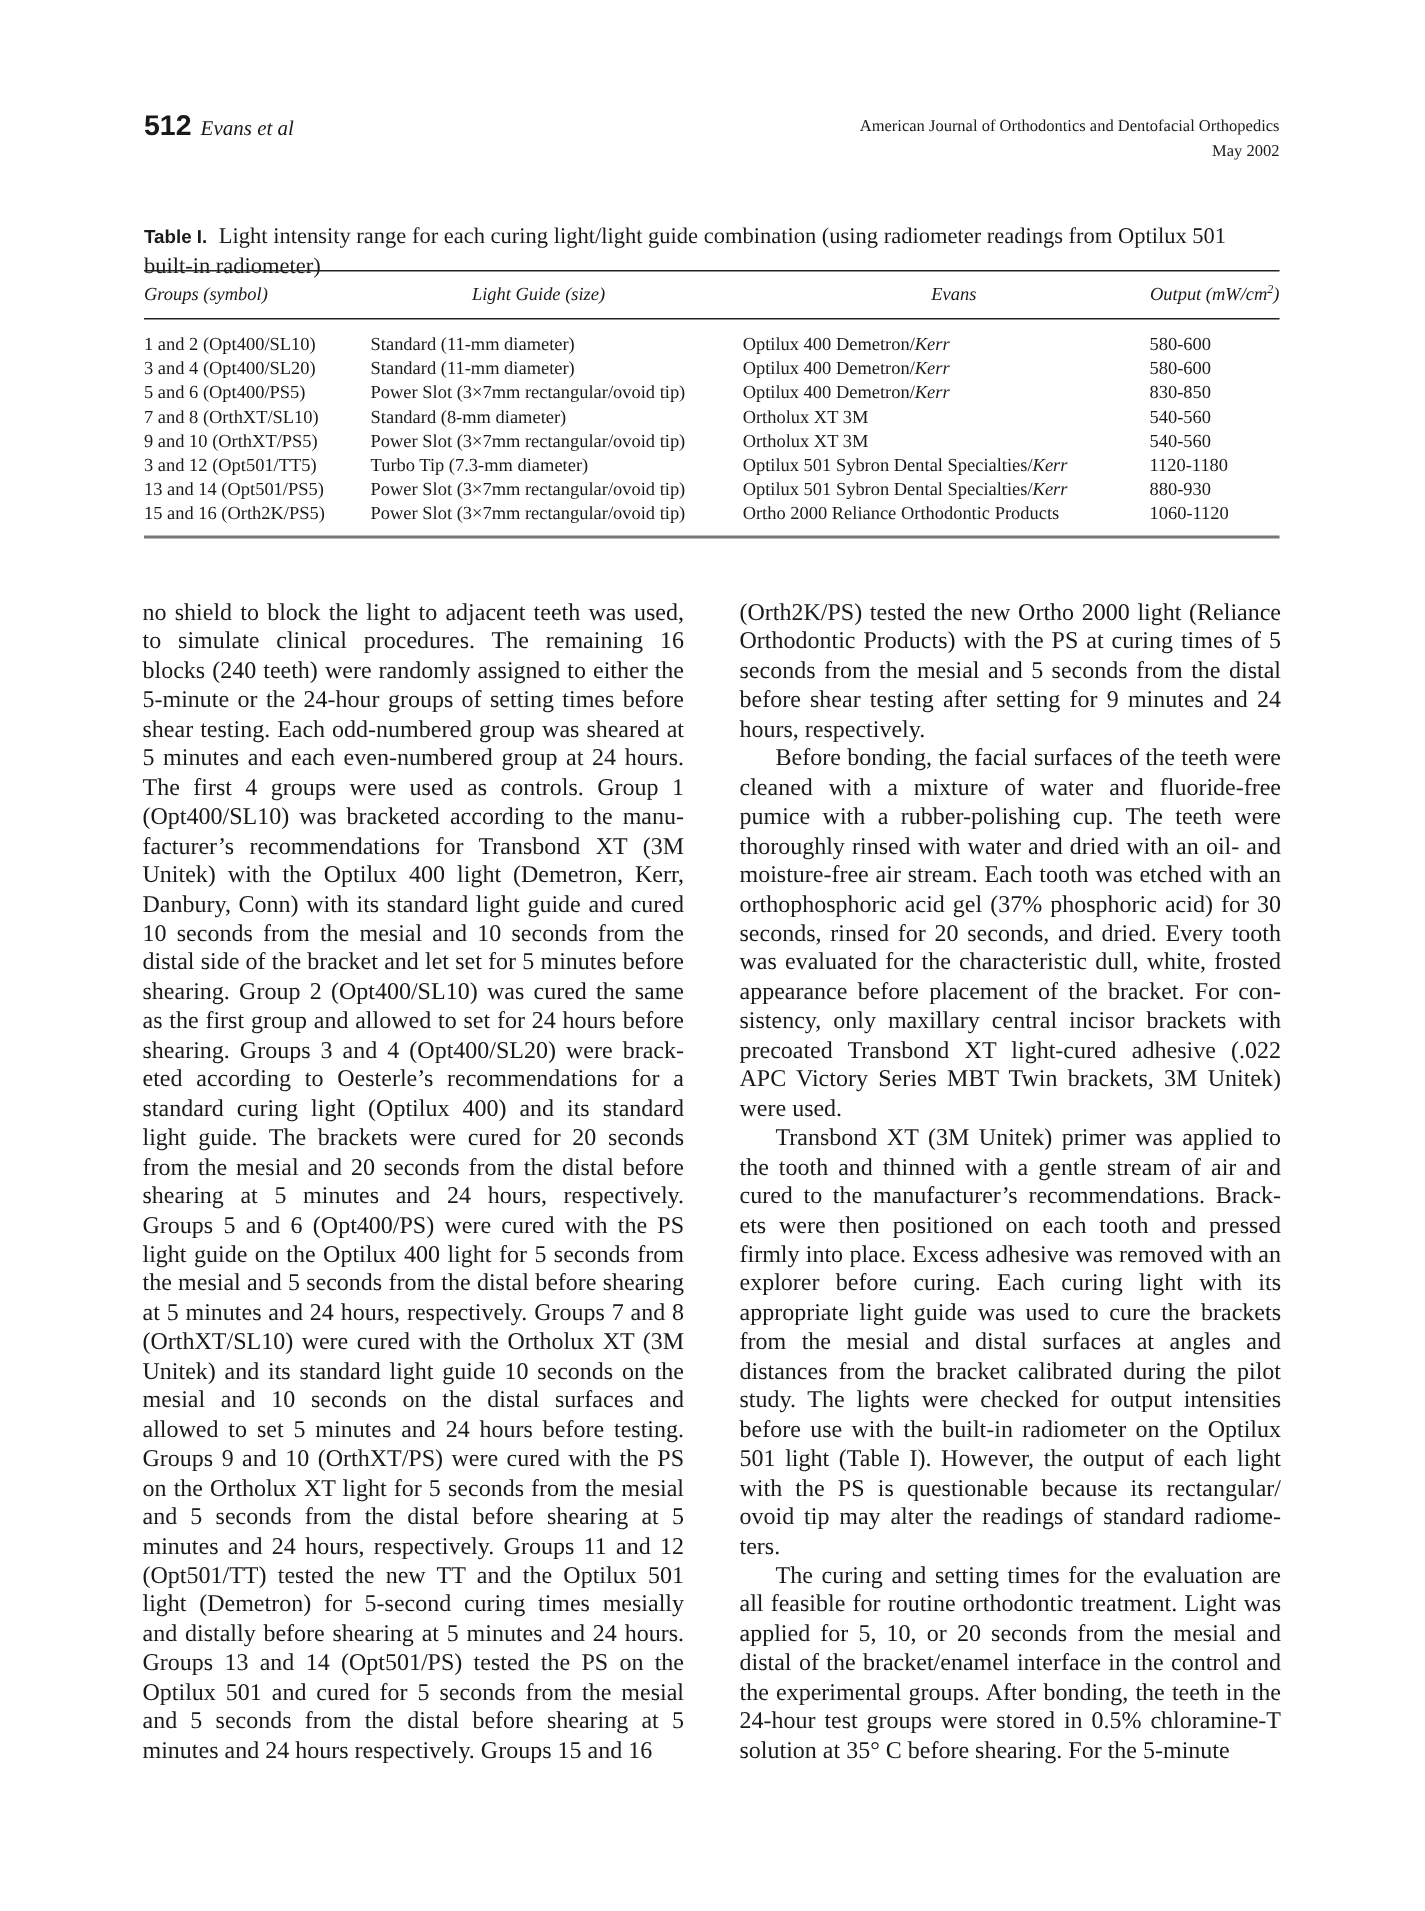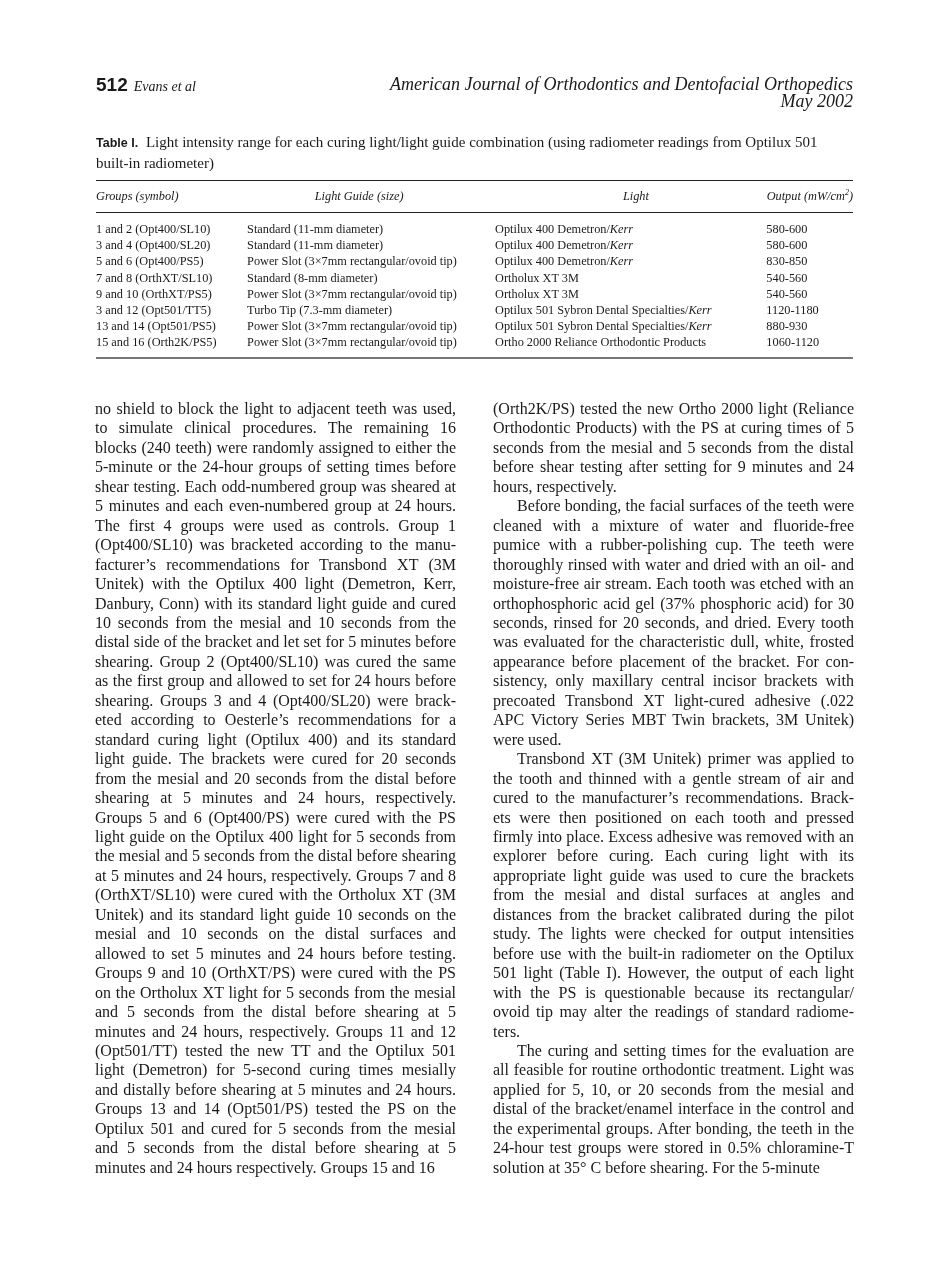--- a/index.html
+++ b/index.html
@@ -1,23 +1,23 @@
 <!DOCTYPE html>
 <html><head>
 <meta charset="utf-8">
 <style>
   html, body { margin: 0; padding: 0; background: #ffffff; }
   body { width: 950px; height: 1274px; position: relative; overflow: hidden; color: #1a1a1a; font-family: "Liberation Serif", serif; }
   .running-head { position: absolute; top: 76px; left: 96px; width: 757px; height: 40px; }
   .rh-left { position: absolute; left: 0; top: 0; font-size: 14px; line-height: 17px; }
   .rh-left .pg { font-family: "Liberation Sans", sans-serif; font-weight: bold; font-size: 19px; margin-right: 6px; }
   .rh-left .auth { font-style: italic; text-align: center; }
-  .rh-right { position: absolute; right: 0; top: 0; text-align: right; font-style: italic; font-size: 18px; line-height: 17px; }
+  .rh-right { position: absolute; right: 0; top: 0; text-align: right; font-size: 11px; line-height: 17px; }
 
-  .table-caption { position: absolute; top: 132px; left: 96px; width: 757px; font-size: 15px; line-height: 20px; }
+  .table-caption { position: absolute; top: 148px; left: 96px; width: 757px; font-size: 15px; line-height: 20px; }
   .table-caption .tlabel { font-family: "Liberation Sans", sans-serif; font-weight: bold; font-size: 12.5px; margin-right: 4px; }
 
   .table-wrap { position: absolute; top: 180px; left: 96px; width: 757px; }
   .rule-top { border-top: 1.3px solid #222; }
   .rule-mid { border-top: 1.3px solid #222; }
   .rule-bot { border-top: 2px solid #777; }
   table.data { width: 757px; border-collapse: collapse; font-size: 12.3px; }
   table.data th { font-weight: normal; font-style: italic; padding: 0; height: 31px; vertical-align: middle; }
   table.data td { padding: 0; height: 16.2px; line-height: 16.2px; white-space: nowrap; }
   .col-g { width: 155px; text-align: left; }
@@ -57,21 +57,21 @@
   <span>Light intensity range for each curing light/light guide combination (using radiometer readings from Optilux 501 built-in radiometer)</span>
 </div>
 
 <div class="table-wrap">
   <div class="rule-top"></div>
   <table class="data">
     <thead>
       <tr>
         <th class="col-g">Groups (symbol)</th>
         <th class="col-lg">Light Guide (size)</th>
-        <th class="col-l">Light</th>
+        <th class="col-l">Evans</th>
         <th class="col-o"><span>Output (mW/cm</span><sup>2</sup><span>)</span></th>
       </tr>
     </thead>
   </table>
   <div class="rule-mid"></div>
   <table class="data">
     <tbody id="tbody">
       <tr class="spacer">
           <td colspan="4"></td>
         </tr>

